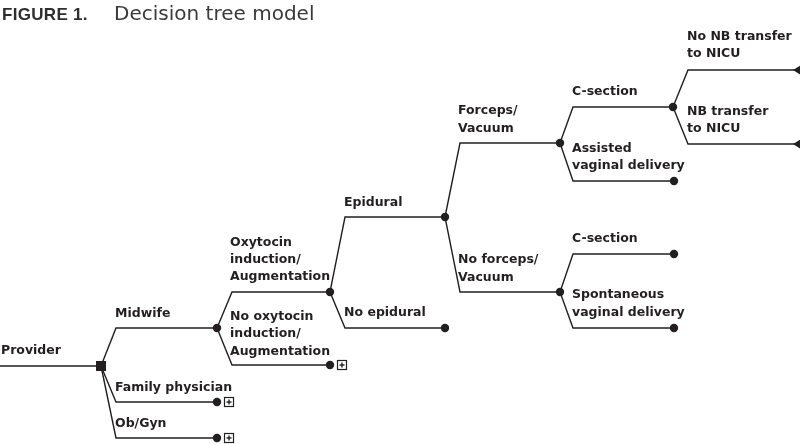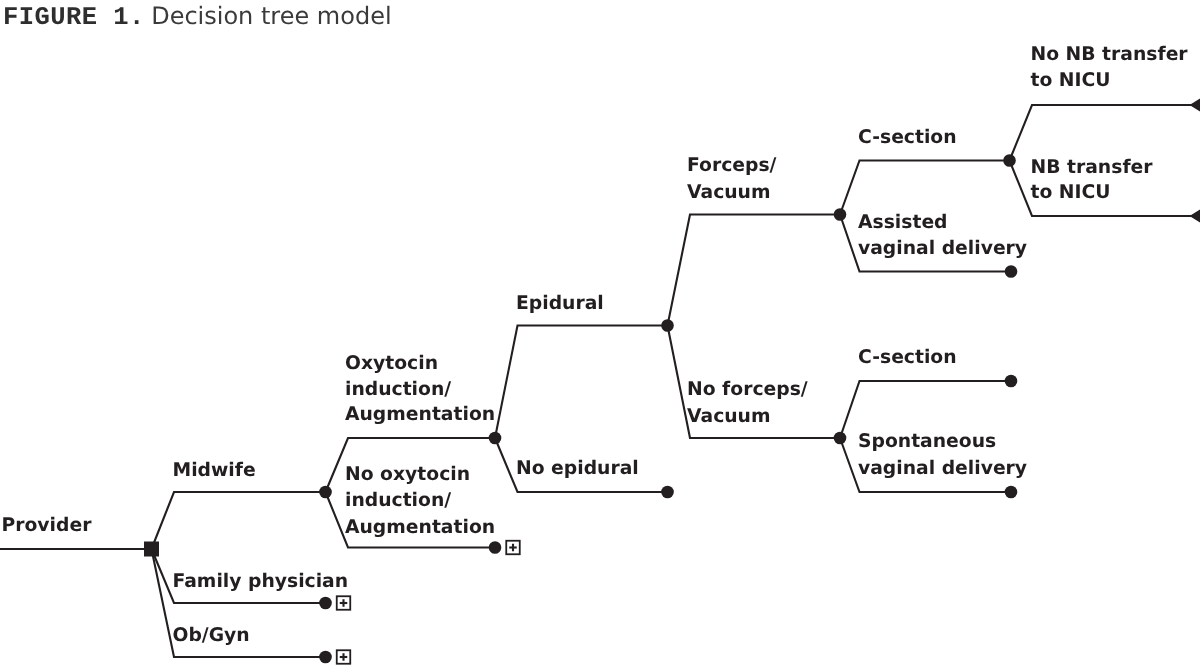--- a/index.html
+++ b/index.html
@@ -1,19 +1,19 @@
 <!DOCTYPE html>
 <html><head>
 <meta charset="utf-8">
 <style>
   html, body { margin: 0; padding: 0; background: #ffffff; }
   body { width: 800px; height: 444px; position: relative; overflow: hidden; }
   .title { position: absolute; left: 2px; top: 1px; font-size: 17px; color: #3a3a3a; white-space: nowrap; }
-  .title .fig { font-family: Liberation Mono, monospace; font-weight: bold; font-variant: small-caps; letter-spacing: 0.3px; color: #2e2e2e; }
-  .title .cap { font-family: "DejaVu Sans", sans-serif; font-weight: normal; font-size: 16px; color: #3a3a3a; }
+  .title .fig { font-family: Liberation Sans, sans-serif; font-weight: bold; font-variant: small-caps; letter-spacing: 0.3px; color: #2e2e2e; }
+  .title .cap { font-family: "DejaVu Sans", sans-serif; font-weight: normal; font-size: 20px; color: #3a3a3a; margin-left: 22px; }
   svg { position: absolute; left: 0; top: 0; }
   .lbl { font-family: "DejaVu Sans", sans-serif; font-weight: bold; font-size: 12.5px; fill: #231f20; }
   .edge { stroke: #231f20; stroke-width: 1.4; fill: none; }
 </style>
 </head>
 <body>
 
 <div class="title">
   <span class="fig">FIGURE 1.</span>
   <span class="cap">Decision tree model</span>

